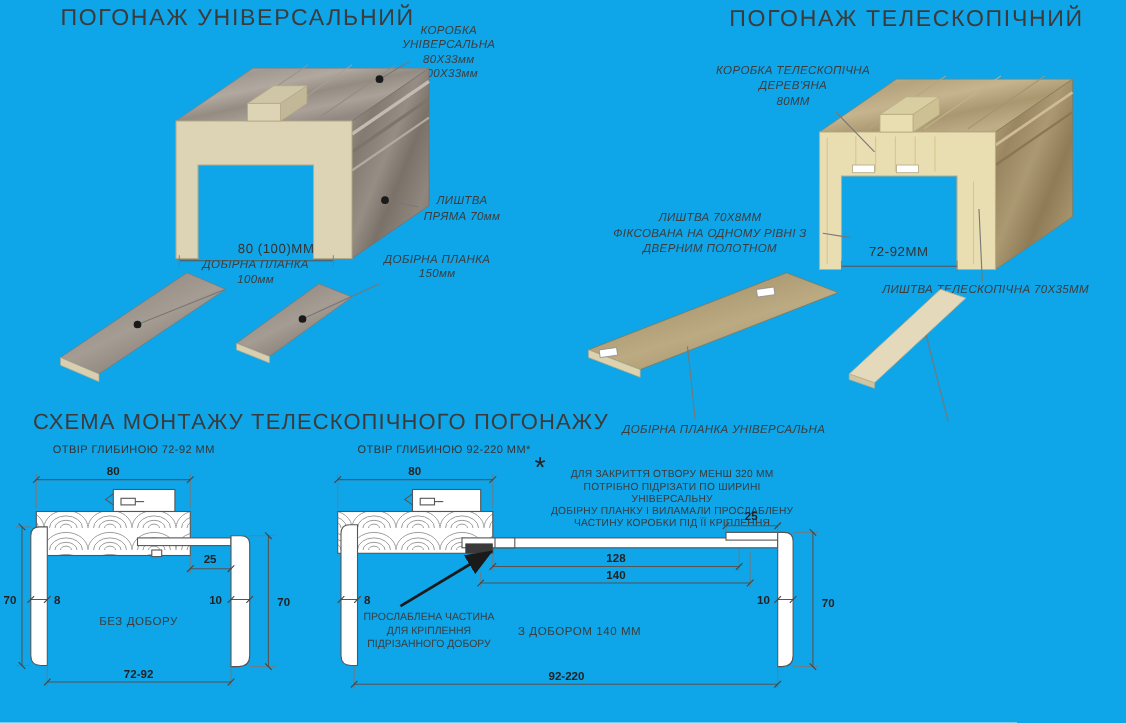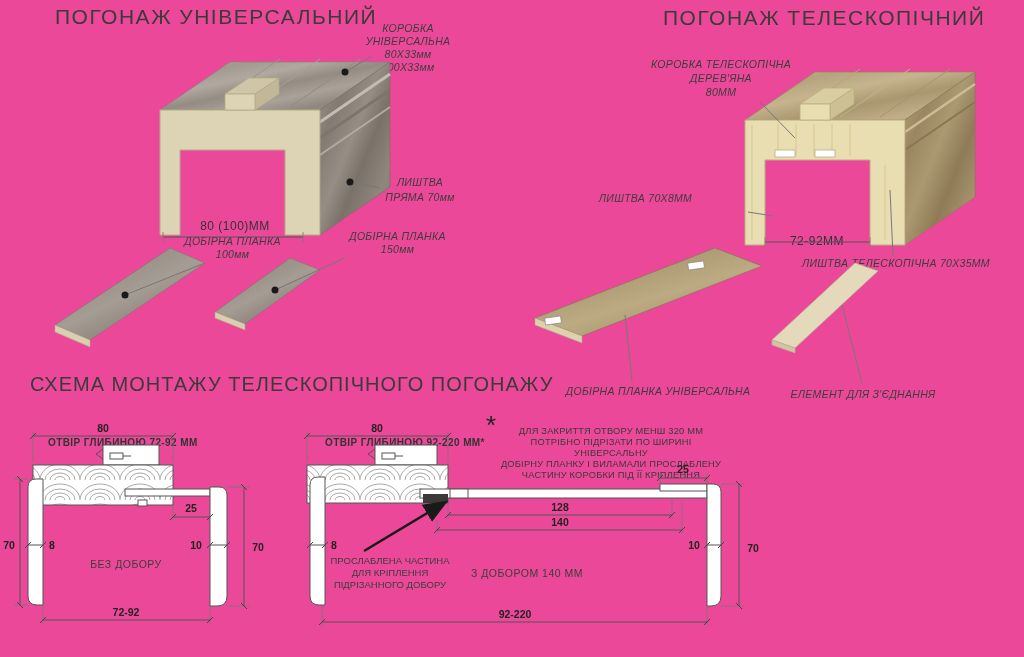--- a/index.html
+++ b/index.html
@@ -1,21 +1,21 @@
 <!DOCTYPE html>
 <html><head>
 <meta charset="utf-8">
 <style>
   html,body{margin:0;padding:0;background:#fff;}
-  #page{position:relative;width:1024px;height:657px;background:#ec4899;overflow:hidden;
+  #page{position:relative;width:1024px;height:657px;background:#0ea5e9;overflow:hidden;
         font-family:"Liberation Sans", sans-serif;color:#3d3d3d;}
   .abs{position:absolute;}
   .title{font-size:21px;letter-spacing:1.5px;color:#3b3b3b;white-space:nowrap;}
   .scheme-title{font-size:20px;letter-spacing:1px;color:#3b3b3b;white-space:nowrap;}
-  .subtitle{font-size:10px;font-weight:bold;letter-spacing:.4px;color:#333;white-space:nowrap;margin-top:33px;}
+  .subtitle{font-size:10px;font-weight:normal;letter-spacing:.4px;color:#333;white-space:nowrap;}
   .lbl{font-size:10.5px;line-height:13px;text-align:center;letter-spacing:.3px;color:#3d3d3d;font-style:italic;}
   .lbl.lh14{line-height:14px;}
   .lbl.lh15{line-height:15px;}
   .dimlbl{font-size:12px;text-align:center;letter-spacing:.5px;color:#333;white-space:nowrap;}
   .note{font-size:9.3px;line-height:11px;text-align:center;color:#3a3a3a;letter-spacing:.2px;}
   .note .star{position:absolute;left:4px;top:-6px;font-size:26px;color:#222;}
   svg{position:absolute;overflow:visible;}
   svg text{font-family:"Liberation Sans", sans-serif;}
   .dimtxt{font-size:10.5px;font-weight:bold;fill:#222;}
   .drawtxt{font-size:10.5px;fill:#3d3d3d;letter-spacing:.5px;}
@@ -38,52 +38,53 @@
     <div>УНІВЕРСАЛЬНА</div>
     <div>80Х33мм</div>
     <div>100Х33мм</div>
   </div>
 
   <div class="abs lbl" style="left:374px;top:175px;width:92px;line-height:15px;">
     <div>ЛИШТВА</div>
     <div>ПРЯМА 70мм</div>
   </div>
 
-  <div class="abs dimlbl" style="left:166px;top:219px;width:138px;">80 (100)ММ</div>
+  <div class="abs dimlbl" style="left:182px;top:219px;width:138px;">80 (100)ММ</div>
 
   <div class="abs lbl" style="left:160px;top:235px;width:145px;">
     <div>ДОБІРНА ПЛАНКА</div>
     <div>100мм</div>
   </div>
 
   <div class="abs lbl" style="left:330px;top:230px;width:135px;">
     <div>ДОБІРНА ПЛАНКА</div>
     <div>150мм</div>
   </div>
 
   <div class="abs lbl lh14" style="left:645px;top:57px;width:152px;">
     <div>КОРОБКА ТЕЛЕСКОПІЧНА</div>
     <div>ДЕРЕВ'ЯНА</div>
     <div>80ММ</div>
   </div>
 
   <div class="abs lbl lh14" style="left:543px;top:175px;width:205px;margin-top:16px;">
     <div>ЛИШТВА 70Х8ММ</div>
-  </div>
-
-  <div class="abs dimlbl" style="left:771px;top:234px;width:92px;">72-92ММ</div>
+    <div>ФІКСОВАНА НА ОДНОМУ РІВНІ З</div>
+    <div>ДВЕРНИМ ПОЛОТНОМ</div>
+  </div>
+
+  <div class="abs dimlbl" style="left:771px;top:222px;width:92px;">72-92ММ</div>
 
   <div class="abs lbl" style="left:790px;top:257px;width:212px;">ЛИШТВА ТЕЛЕСКОПІЧНА 70Х35ММ</div>
 
   <div class="abs lbl lh15" style="left:556px;top:384px;width:204px;">
     <div>ДОБІРНА ПЛАНКА УНІВЕРСАЛЬНА</div>
   </div>
 
   <div class="abs lbl lh15" style="left:765px;top:387px;width:196px;">
-    <div>ЕЛЕМЕНТ ДЛЯ З'ЄДНАННЯ</div>
   </div>
 
   <div class="abs scheme-title" style="left:30px;top:373px;">СХЕМА МОНТАЖУ ТЕЛЕСКОПІЧНОГО ПОГОНАЖУ</div>
   <div class="abs subtitle" style="left:48px;top:404px;">ОТВІР ГЛИБИНОЮ 72-92 ММ</div>
   <div class="abs subtitle" style="left:325px;top:404px;">ОТВІР ГЛИБИНОЮ 92-220 ММ*</div>
 
   <div class="abs note" style="left:482px;top:426px;width:230px;padding-left:14px;">
     <span class="star">*</span>
     <div>ДЛЯ ЗАКРИТТЯ ОТВОРУ МЕНШ 320 ММ</div>
     <div>ПОТРІБНО ПІДРІЗАТИ ПО ШИРИНІ УНІВЕРСАЛЬНУ</div>

